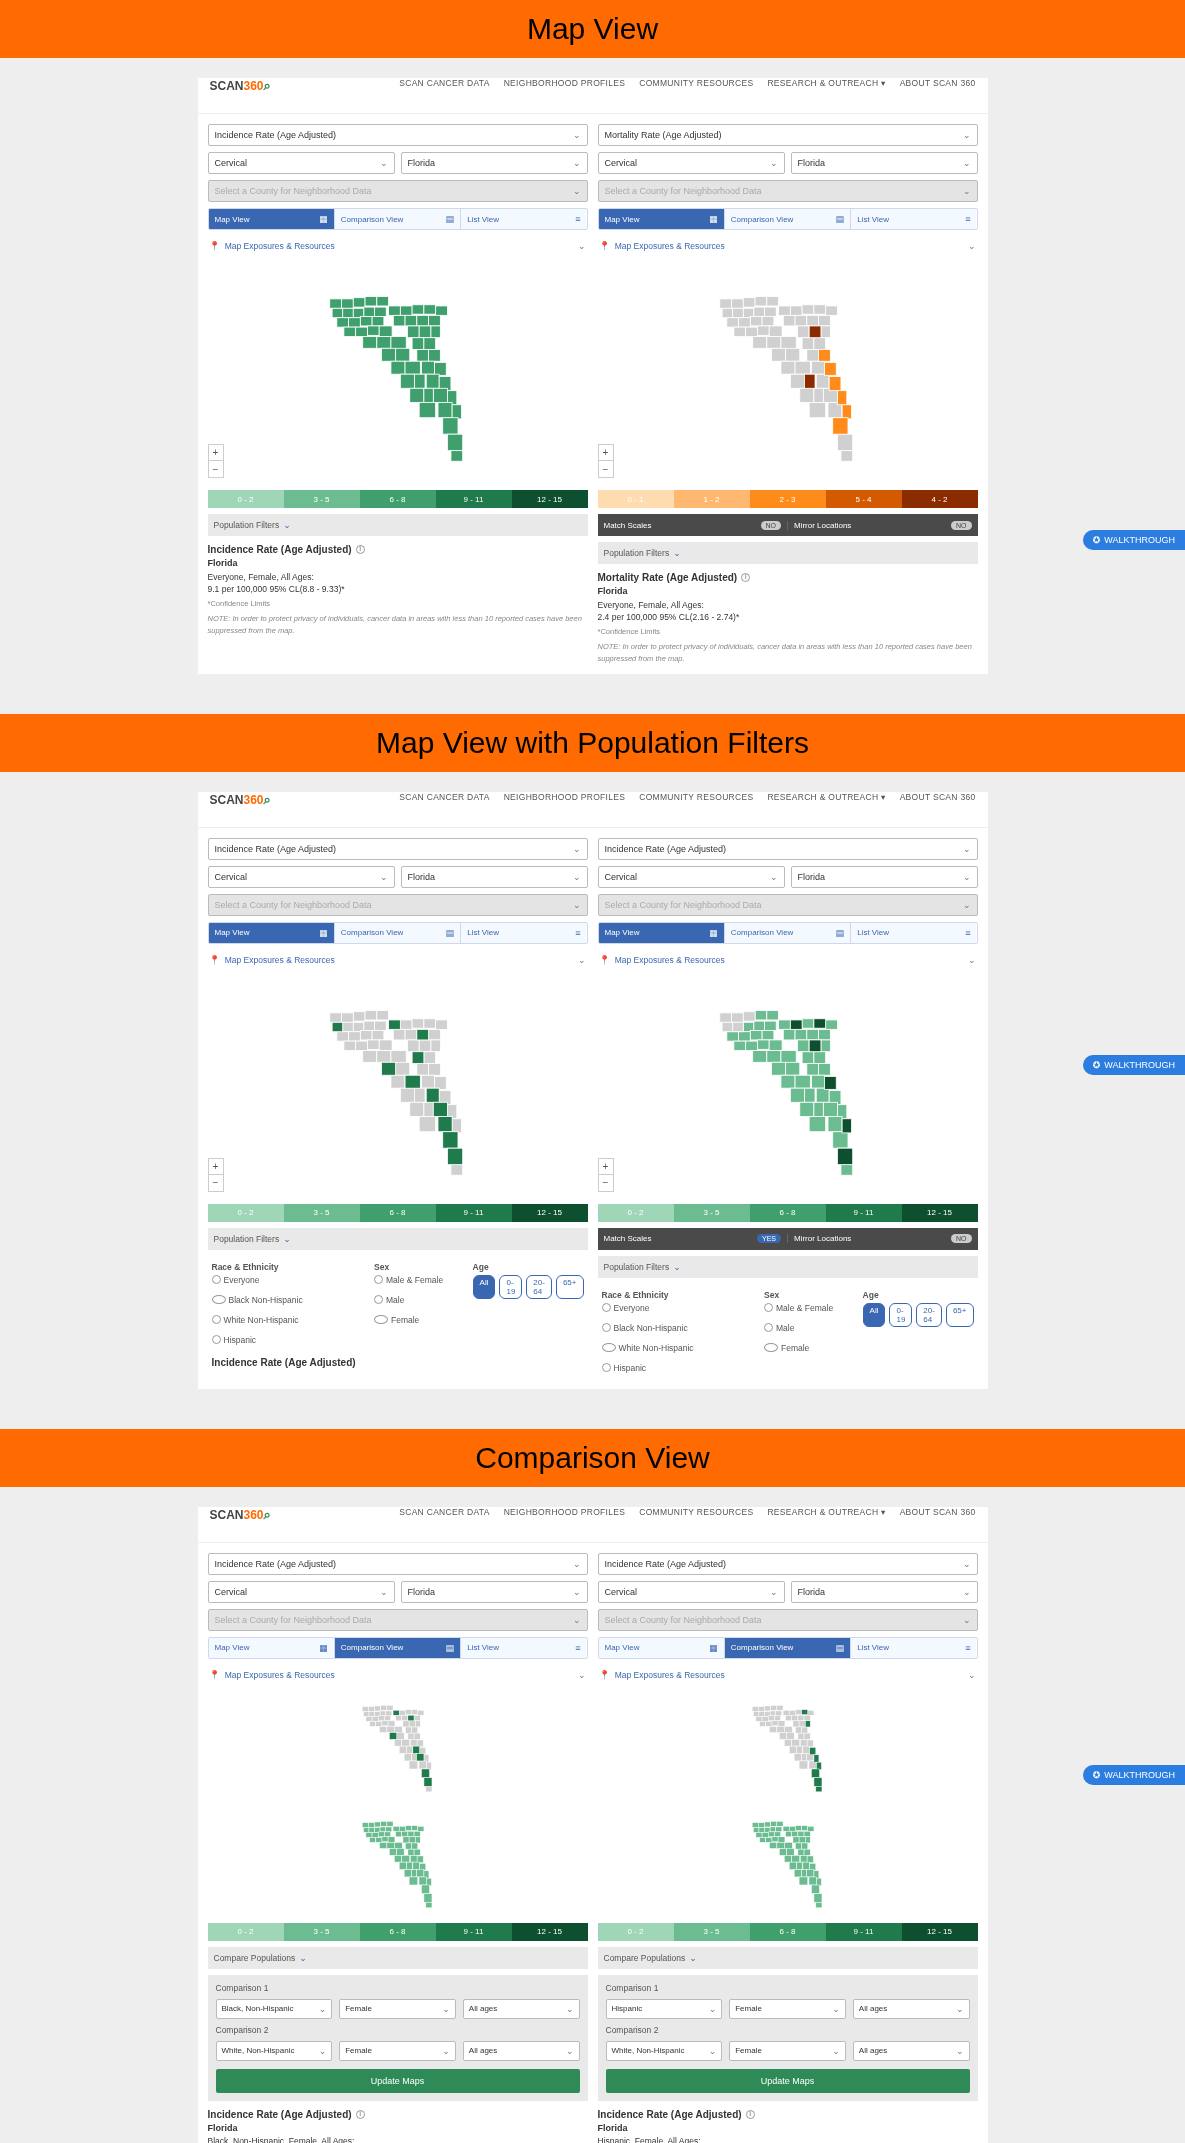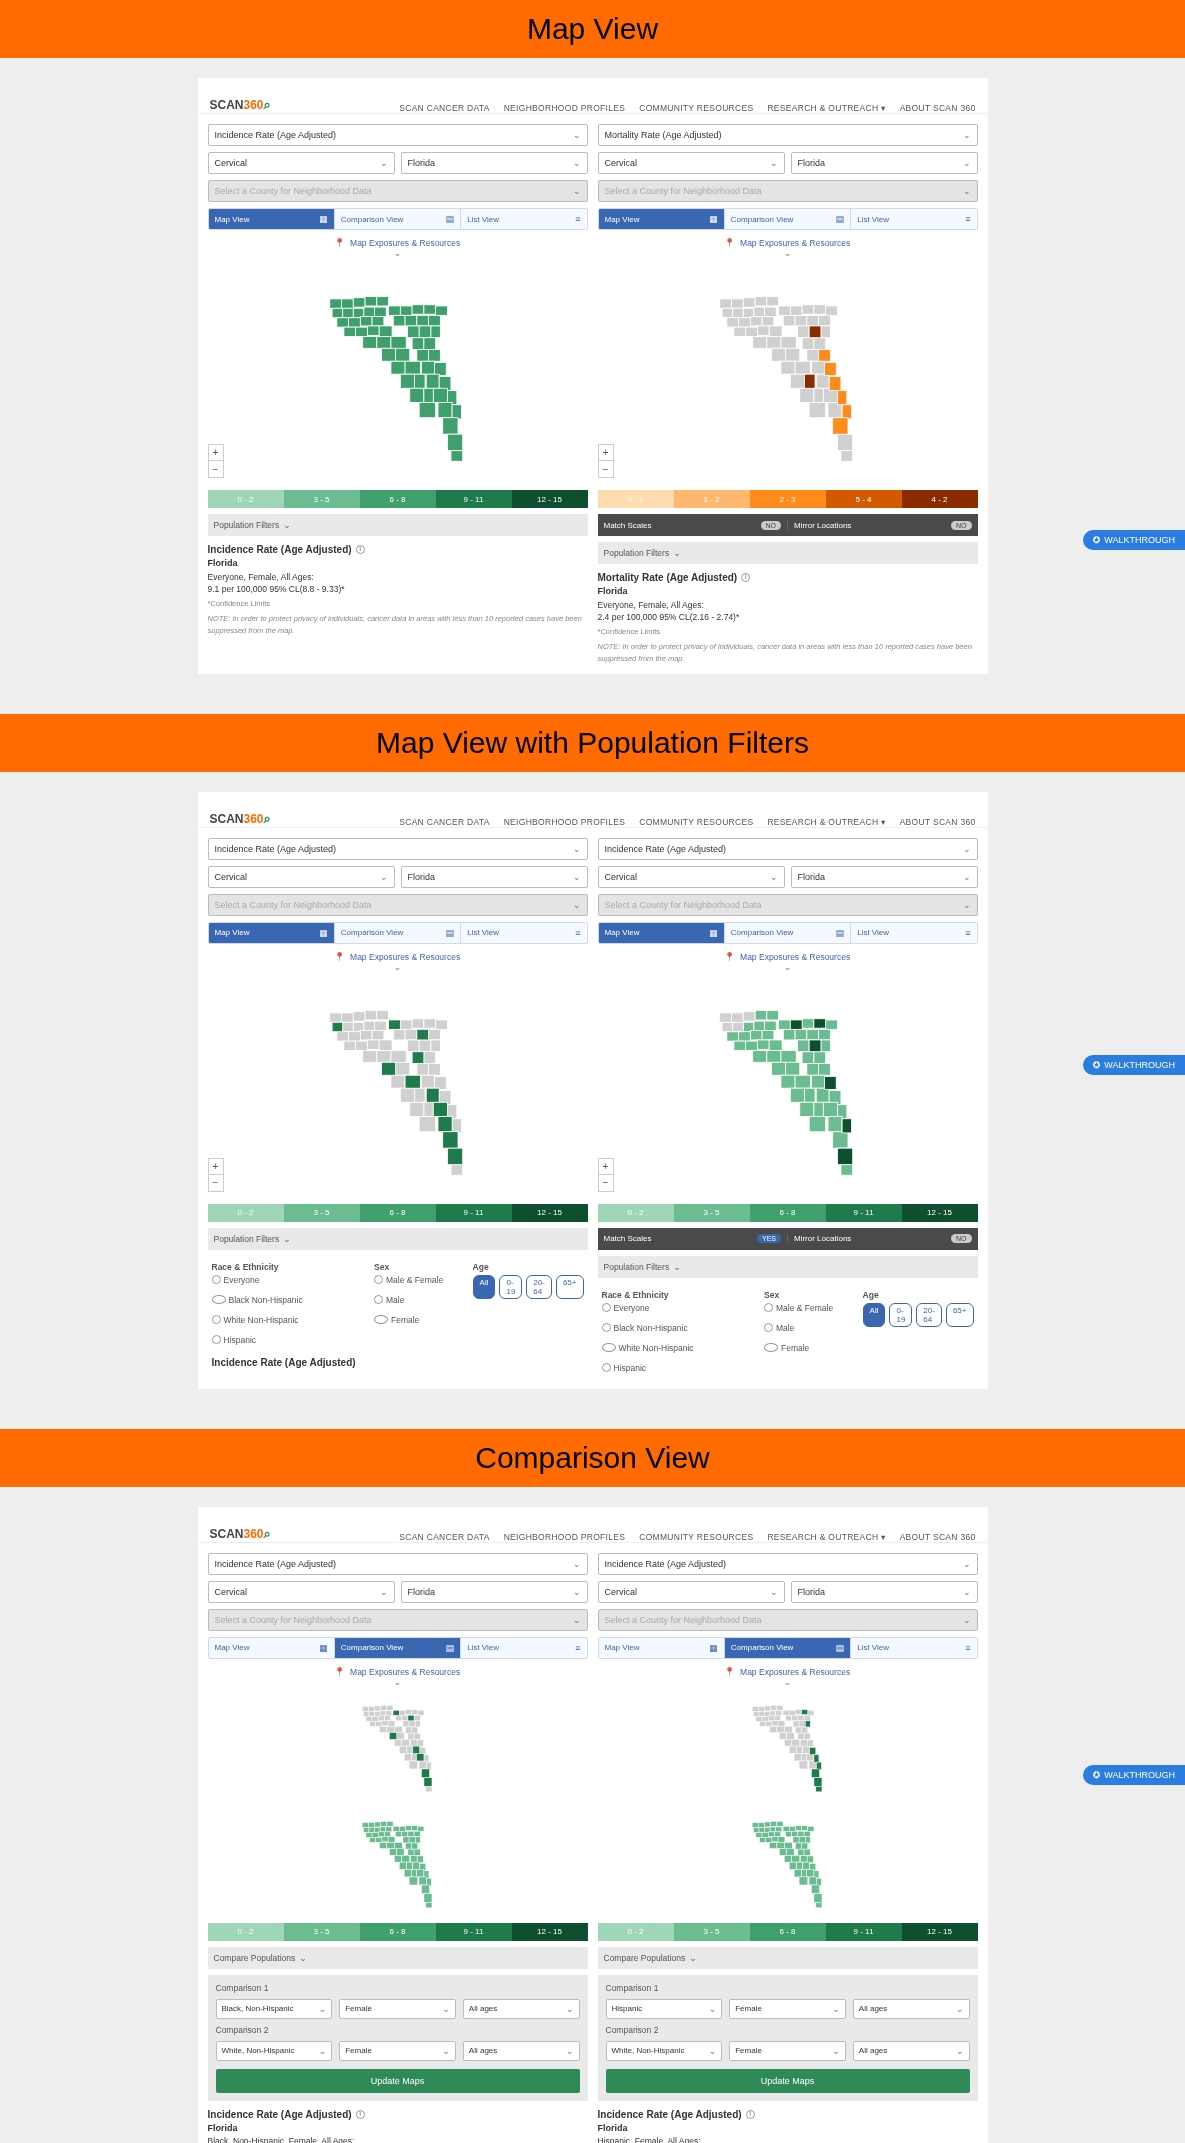--- a/index.html
+++ b/index.html
@@ -1,38 +1,38 @@
 <!DOCTYPE html>
 <html><head>
 <meta charset="utf-8">
 <style>
   * { box-sizing: border-box; margin: 0; padding: 0; }
   body { font-family: Arial, Helvetica, sans-serif; background: #eee; width: 1185px; }
   .section-banner { background: #ff6b00; color: #000; text-align: center; font-size: 30px; padding: 12px 0; font-weight: 400; }
   .section-body { display: flex; justify-content: center; padding: 20px 0 40px; }
   .app { background: #fff; width: 790px; position: relative; }
-  .topnav { display: flex; align-items: flex-end; height: 36px; padding: 0 12px; border-bottom: 1px solid #eee; font-size: 9px; color: #333; }
+  .topnav { display: flex; align-items: flex-start; height: 36px; padding: 0 12px; border-bottom: 1px solid #eee; font-size: 9px; color: #333; }
   .logo { font-weight: bold; font-size: 12px; }
   .logo .s1 { color: #444; }
   .logo .s2 { color: #ff6b00; }
   .logo .glass { color: #2e8b57; font-size: 13px; }
   .nav-links { margin-left: auto; display: flex; gap: 14px; color: #555; font-size: 8.5px; letter-spacing: .3px; }
   .panels { display: flex; gap: 10px; padding: 10px; }
   .panel { flex: 1; display: flex; flex-direction: column; gap: 6px; }
   .sel { width: 100%; height: 22px; border: 1px solid #bbb; background: #fff; font-size: 9px; padding: 0 6px; display: flex; align-items: center; justify-content: space-between; color: #333; border-radius: 2px; }
   .sel.disabled { background: #e4e4e4; color: #aaa; }
   .row2 { display: flex; gap: 6px; }
   .row2 .sel { flex: 1; }
   .chev { color: #777; font-size: 9px; }
   .tabs { display: flex; height: 22px; font-size: 8px; border: 1px solid #cfd9ea; border-radius: 2px; overflow: hidden; }
   .tab { flex: 1; display: flex; align-items: center; justify-content: space-between; padding: 0 6px; background: #f4f8ff; color: #3a67b1; border-right: 1px solid #cfd9ea; }
   .tab:last-child { border-right: 0; }
   .tab.active { background: #3a67b1; color: #fff; }
   .tab .ico { font-size: 9px; }
-  .linkrow { height: 20px; display: flex; align-items: center; justify-content: space-between; font-size: 8.5px; color: #3a67b1; padding: 2px 2px; flex-direction: column; }
+  .linkrow { height: 20px; display: flex; align-items: center; justify-content: space-between; font-size: 8.5px; color: #3a67b1; padding: 2px 2px; }
   .pin { color: #3a67b1; margin-right: 4px; font-size: 9px; }
   .mapbox { position: relative; height: 210px; display: flex; align-items: center; justify-content: center; margin: 6px 0; }
   .zoom { position: absolute; left: 0; bottom: 0; width: 16px; border: 1px solid #ccc; background: #fff; font-size: 10px; }
   .zoom div { height: 16px; display: flex; align-items: center; justify-content: center; color: #555; border-bottom: 1px solid #ccc; }
   .zoom div:last-child { border-bottom: 0; }
   .legend { display: flex; height: 18px; font-size: 8px; color: #fff; }
   .lg { flex: 1; display: flex; align-items: center; justify-content: center; }
   .popfilter { background: #e9e9e9; height: 22px; display: flex; align-items: center; font-size: 8.5px; color: #555; padding: 0 6px; }
   .popfilter .chev { color: #3a67b1; margin-left: 4px; }
   .toggles { background: #4a4a4a; height: 22px; display: flex; font-size: 8px; color: #fff; align-items: center; }

